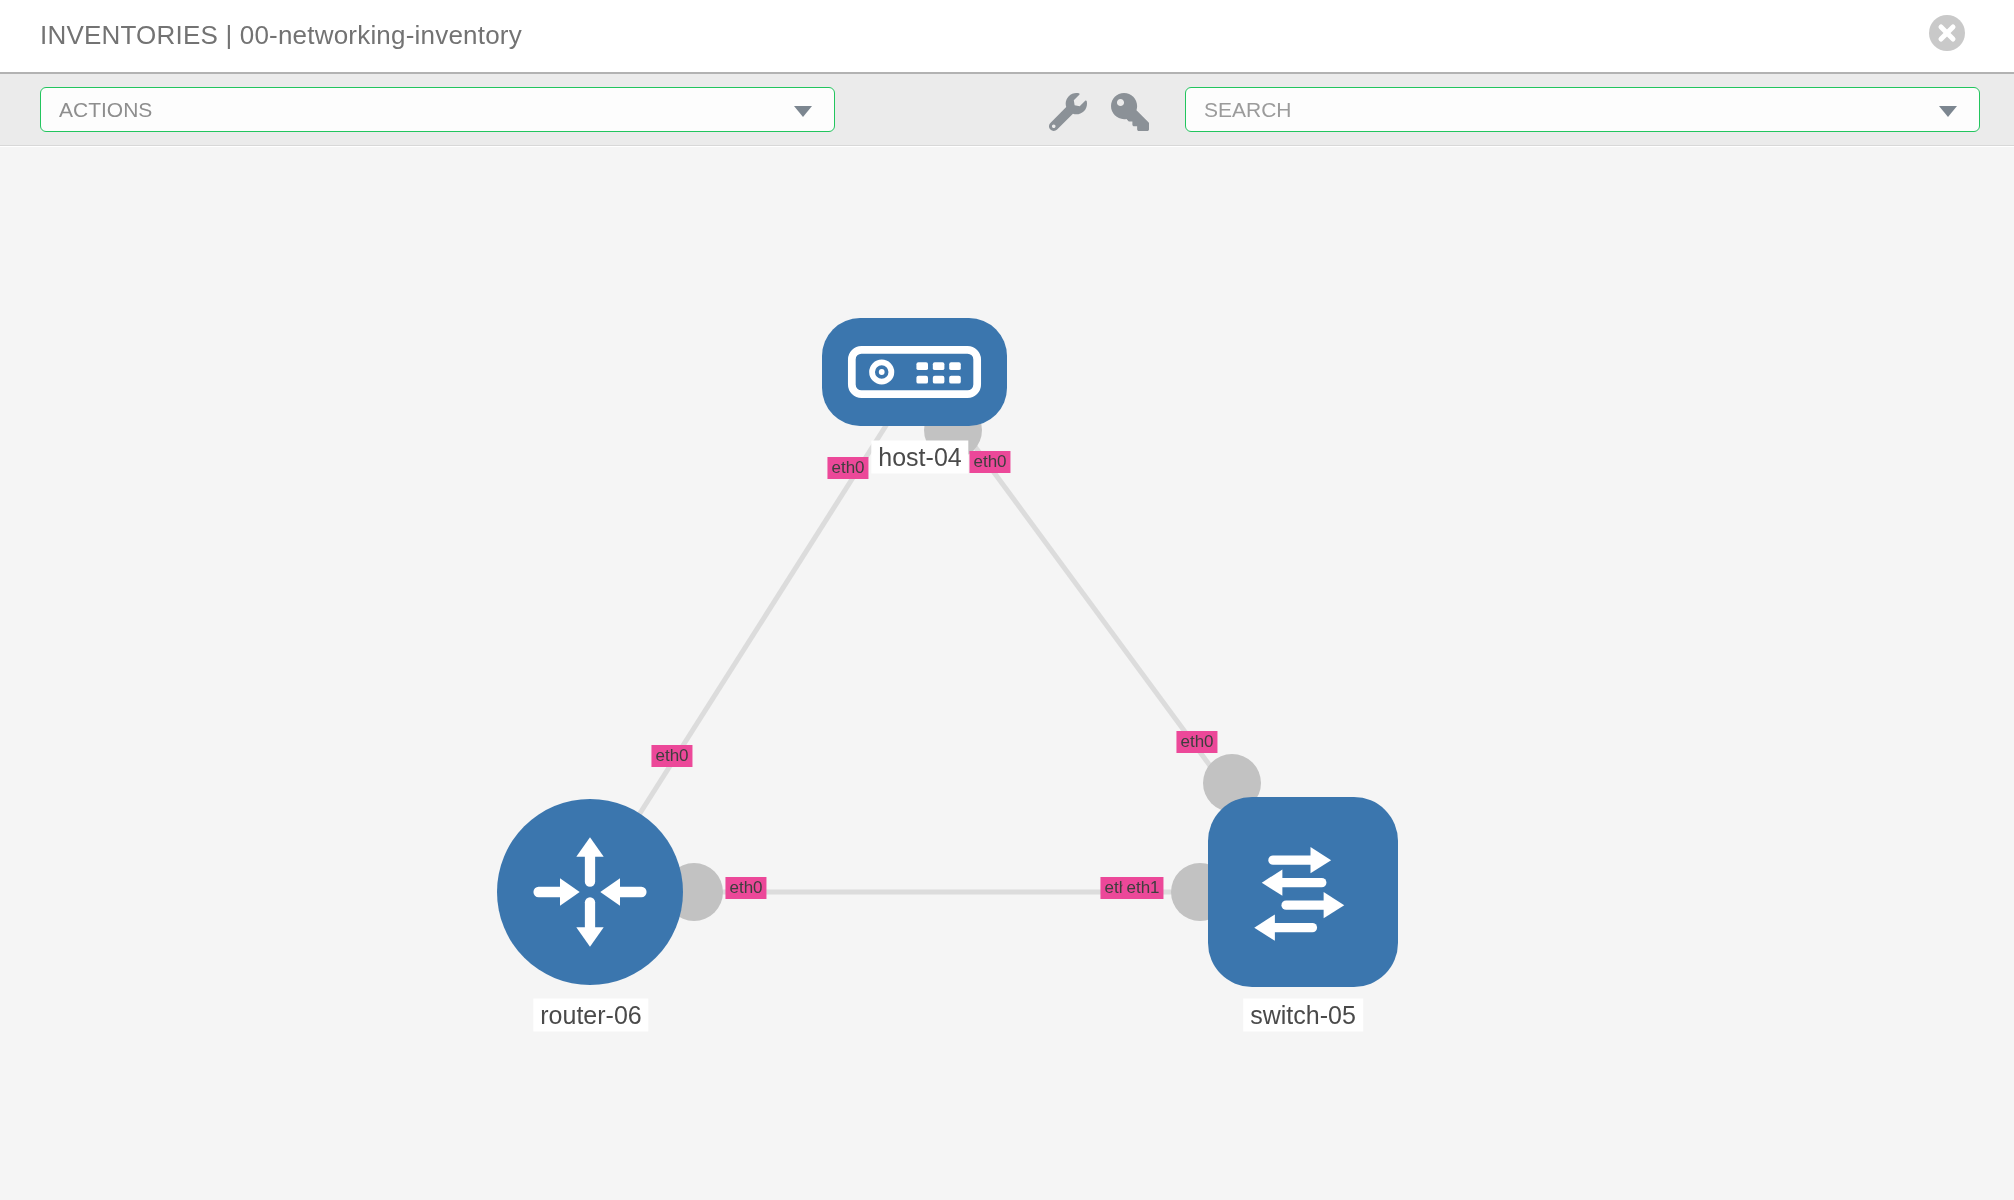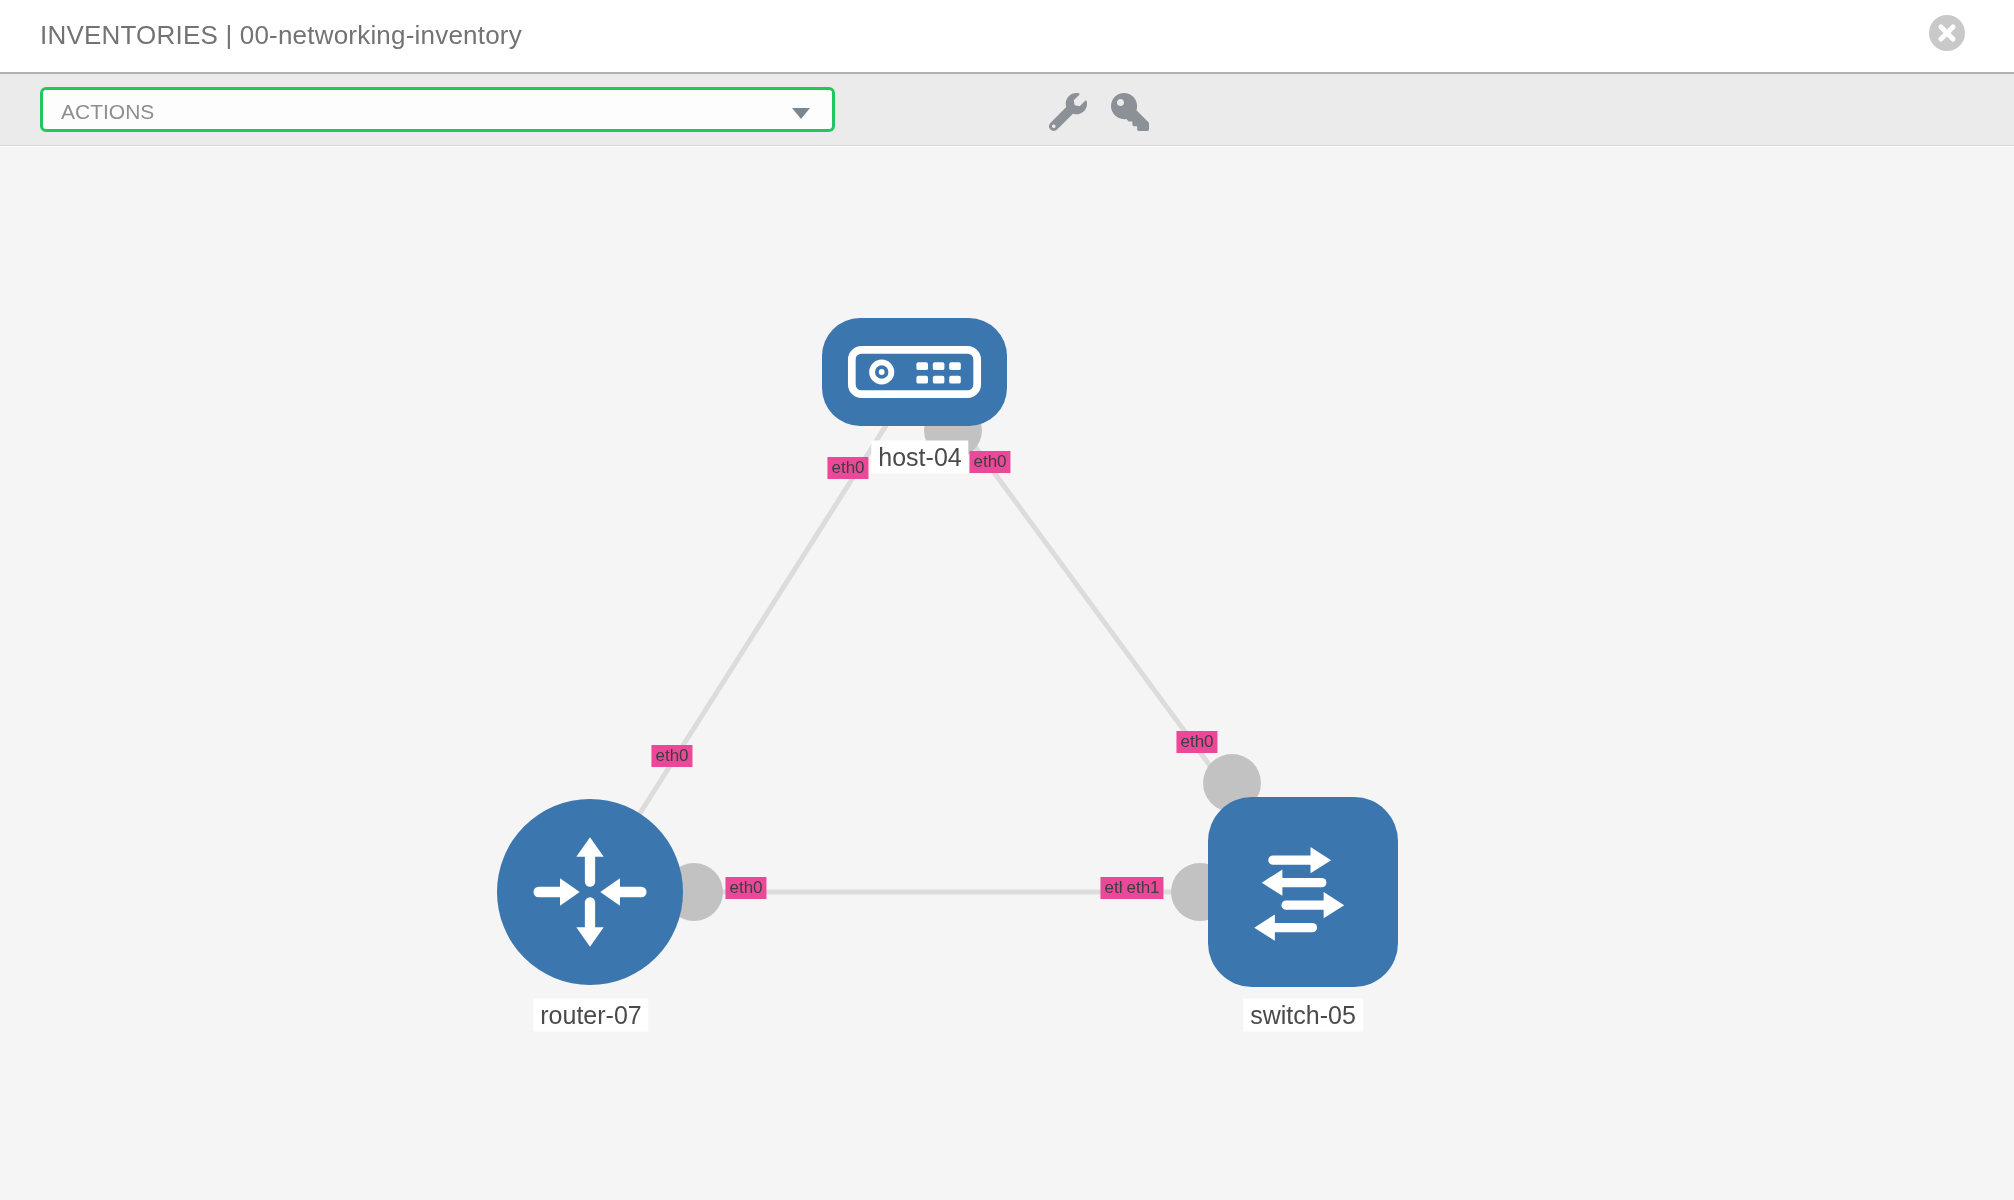--- a/index.html
+++ b/index.html
@@ -10,21 +10,21 @@
 
   
   .header { position:absolute; left:0; top:0; width:2014px; height:72px; background:#ffffff; }
   .page-title { position:absolute; left:40px; top:20px; font-size:26px; font-weight:normal; color:#737373; letter-spacing:0.2px; }
   .close-btn { position:absolute; left:1929px; top:15px; width:36px; height:36px; border:none; border-radius:50%;
                background:#c9c9c9; cursor:pointer; display:flex; align-items:center; justify-content:center; }
 
   
   .toolbar { position:absolute; left:0; top:72px; width:2014px; height:74px; background:#ebebeb;
              border-top:2px solid #b2b2b2; border-bottom:1px solid #d8d8d8; }
-  .dd { position:absolute; top:13px; height:45px; background:#fdfdfd; border:3px solid #22c55e; border-radius:6px; }
+  .dd { position:absolute; top:13px; height:45px; background:#fdfdfd; border:1px solid #22c55e; border-radius:6px; }
   .dd-actions { left:40px; width:795px; }
   .dd-search  { left:1185px; width:795px; }
   .dd-label { display:block; line-height:43px; padding-left:18px; font-size:21px; color:#8e8e8e; }
   .dd input { width:100%; height:43px; border:none; background:transparent; outline:none;
               padding-left:18px; font-size:21px; color:#555; font-family:inherit; }
   .dd input::placeholder { color:#9b9b9b; opacity:1; }
   .caret { position:absolute; right:22px; top:18px; width:0; height:0;
            border-left:9px solid transparent; border-right:9px solid transparent; border-top:11px solid #7c8690; }
   .tool-icon { position:absolute; top:16px; width:44px; height:44px; display:flex; align-items:center;
                justify-content:center; cursor:pointer; background:transparent; border:none; }
@@ -84,20 +84,24 @@
     </button>
 
     <button class="tool-icon tool-icon-key">
       <svg width="38" height="38" viewBox="0 0 512 512">
         <g transform="translate(512,0) scale(-1,1)">
           <path fill="#8b9197" d="M512 176.001C512 273.203 433.202 352 336 352c-11.22 0-22.19-1.062-32.827-3.069l-24.012 27.014A23.999 23.999 0 0 1 261.223 384H224v40c0 13.255-10.745 24-24 24h-40v40c0 13.255-10.745 24-24 24H24c-13.255 0-24-10.745-24-24v-78.059c0-6.365 2.529-12.47 7.029-16.971l161.802-161.802C163.108 213.814 160 195.271 160 176 160 78.798 238.797.001 335.999 0 433.488-.001 512 78.511 512 176.001zM336 128c0 26.51 21.49 48 48 48s48-21.49 48-48-21.49-48-48-48-48 21.49-48 48z"></path>
         </g>
       </svg>
     </button>
 
+    <div class="dd dd-search">
+      <input type="text" placeholder="SEARCH" style="">
+      <span class="caret"></span>
+    </div>
   </div>
 
   <div class="canvas">
 
     <svg class="links" width="2014" height="1053" viewBox="0 0 2014 1053">
       <line x1="920" y1="225" x2="590" y2="745" stroke="#dcdcdc" stroke-width="5"></line>
       <line x1="920" y1="225" x2="1303" y2="745" stroke="#dcdcdc" stroke-width="5"></line>
       <line x1="590" y1="745" x2="1303" y2="745" stroke="#dcdcdc" stroke-width="5"></line>
       <circle cx="953" cy="283" r="29" fill="#c2c2c2"></circle>
       <circle cx="694" cy="745" r="29" fill="#c2c2c2"></circle>
@@ -143,21 +147,21 @@
           <polygon points="20,54 42,40 42,68" stroke="none"></polygon>
           <line x1="46" y1="78" x2="88" y2="78"></line>
           <polygon points="108,78 86,64 86,92" stroke="none"></polygon>
           <line x1="74" y1="102" x2="32" y2="102"></line>
           <polygon points="12,102 34,88 34,116" stroke="none"></polygon>
         </g>
       </svg>
     </div>
 
     <div class="node-label lbl-host">host-04</div>
-    <div class="node-label lbl-router">router-07</div>
+    <div class="node-label lbl-router">router-06</div>
     <div class="node-label lbl-switch">switch-05</div>
 
     <span class="if-label if-1">eth0</span>
     <span class="if-label if-2">eth0</span>
     <span class="if-label if-3">eth0</span>
     <span class="if-label if-4">eth0</span>
     <span class="if-label if-5">eth0</span>
     <span class="if-label if-6a">eth0</span>
     <span class="if-label if-6b">eth1</span>
 

